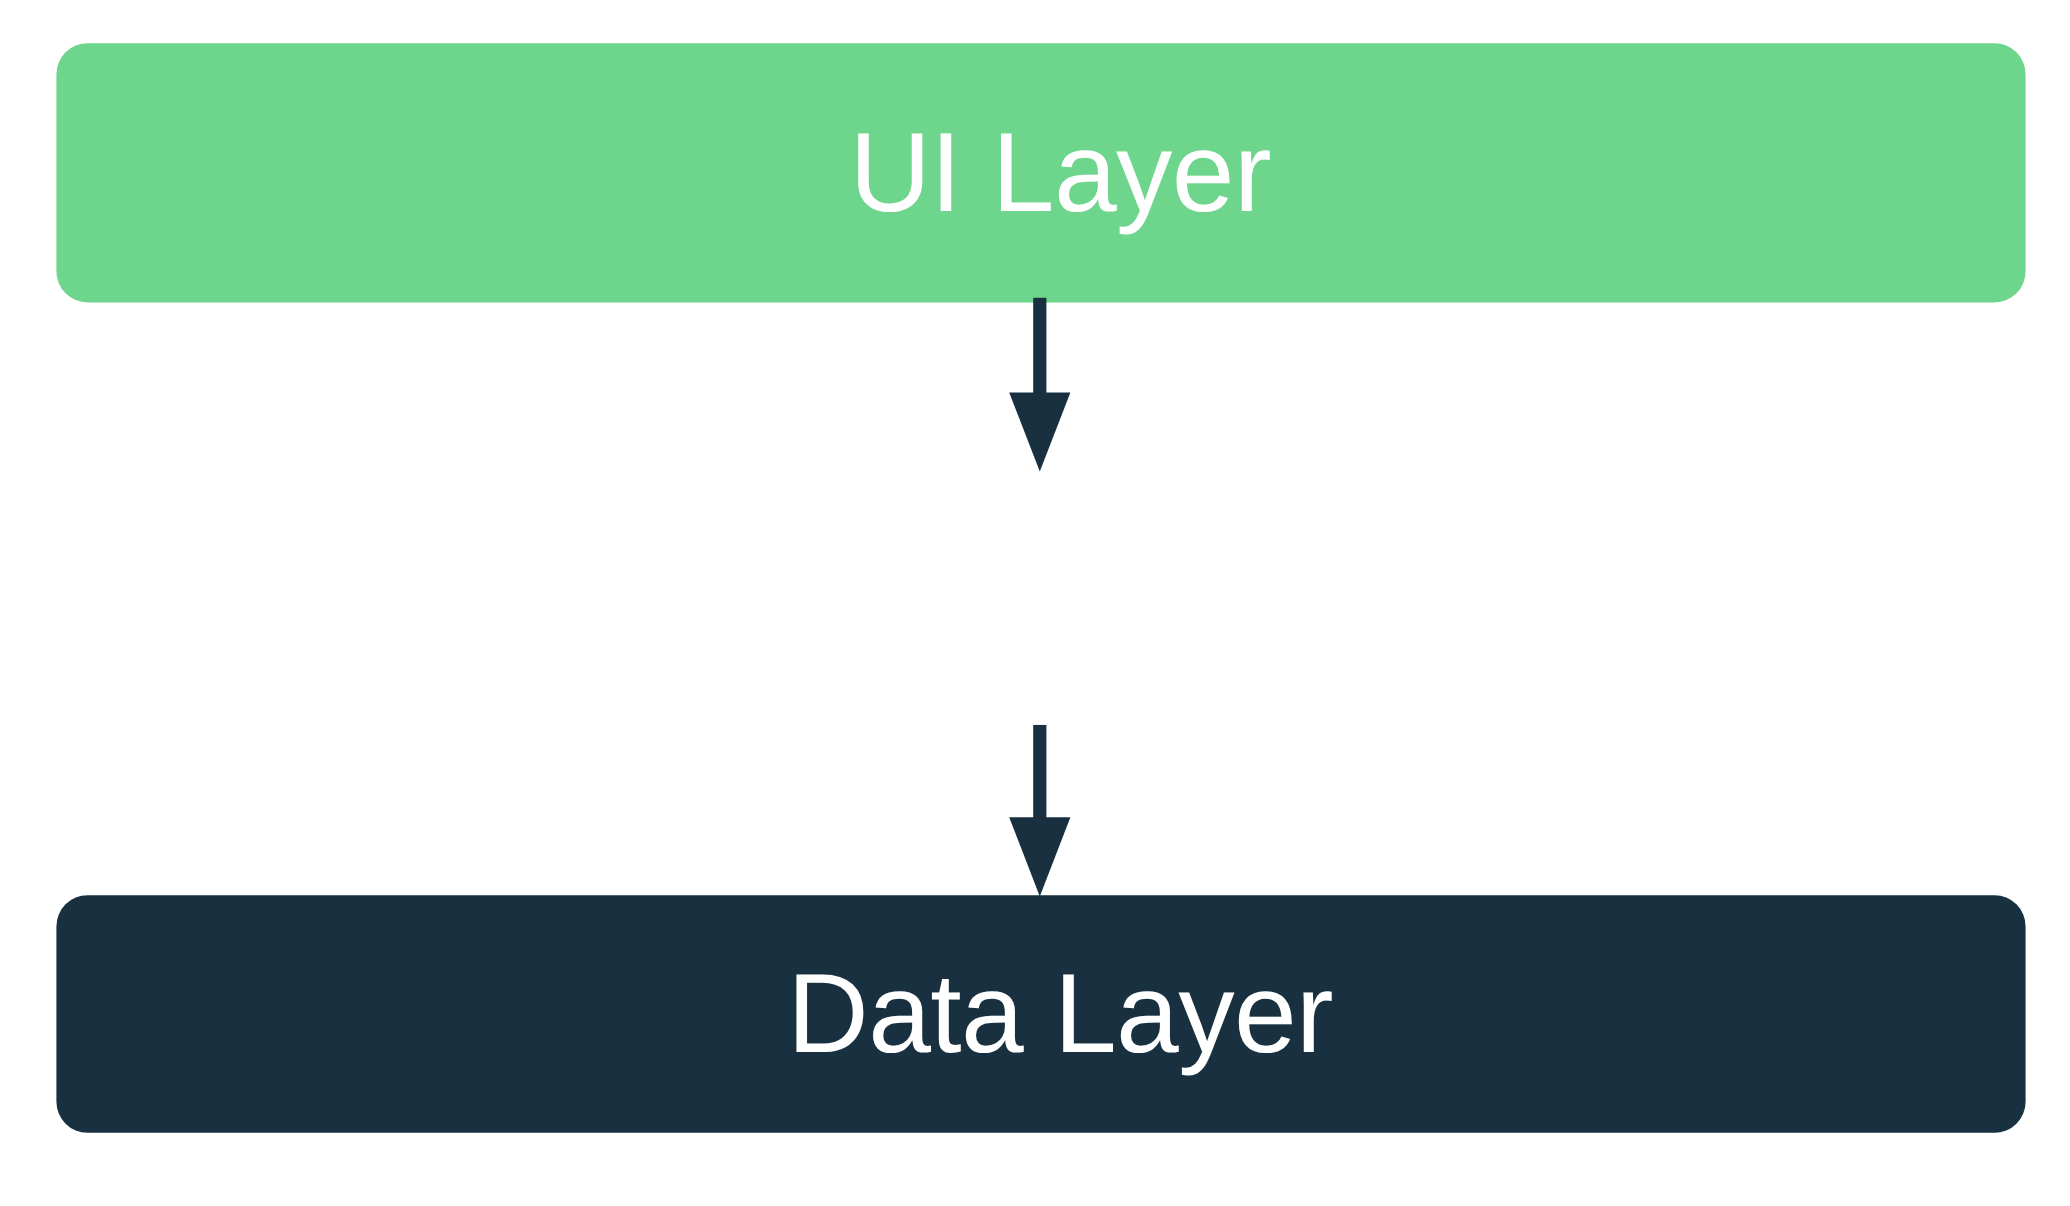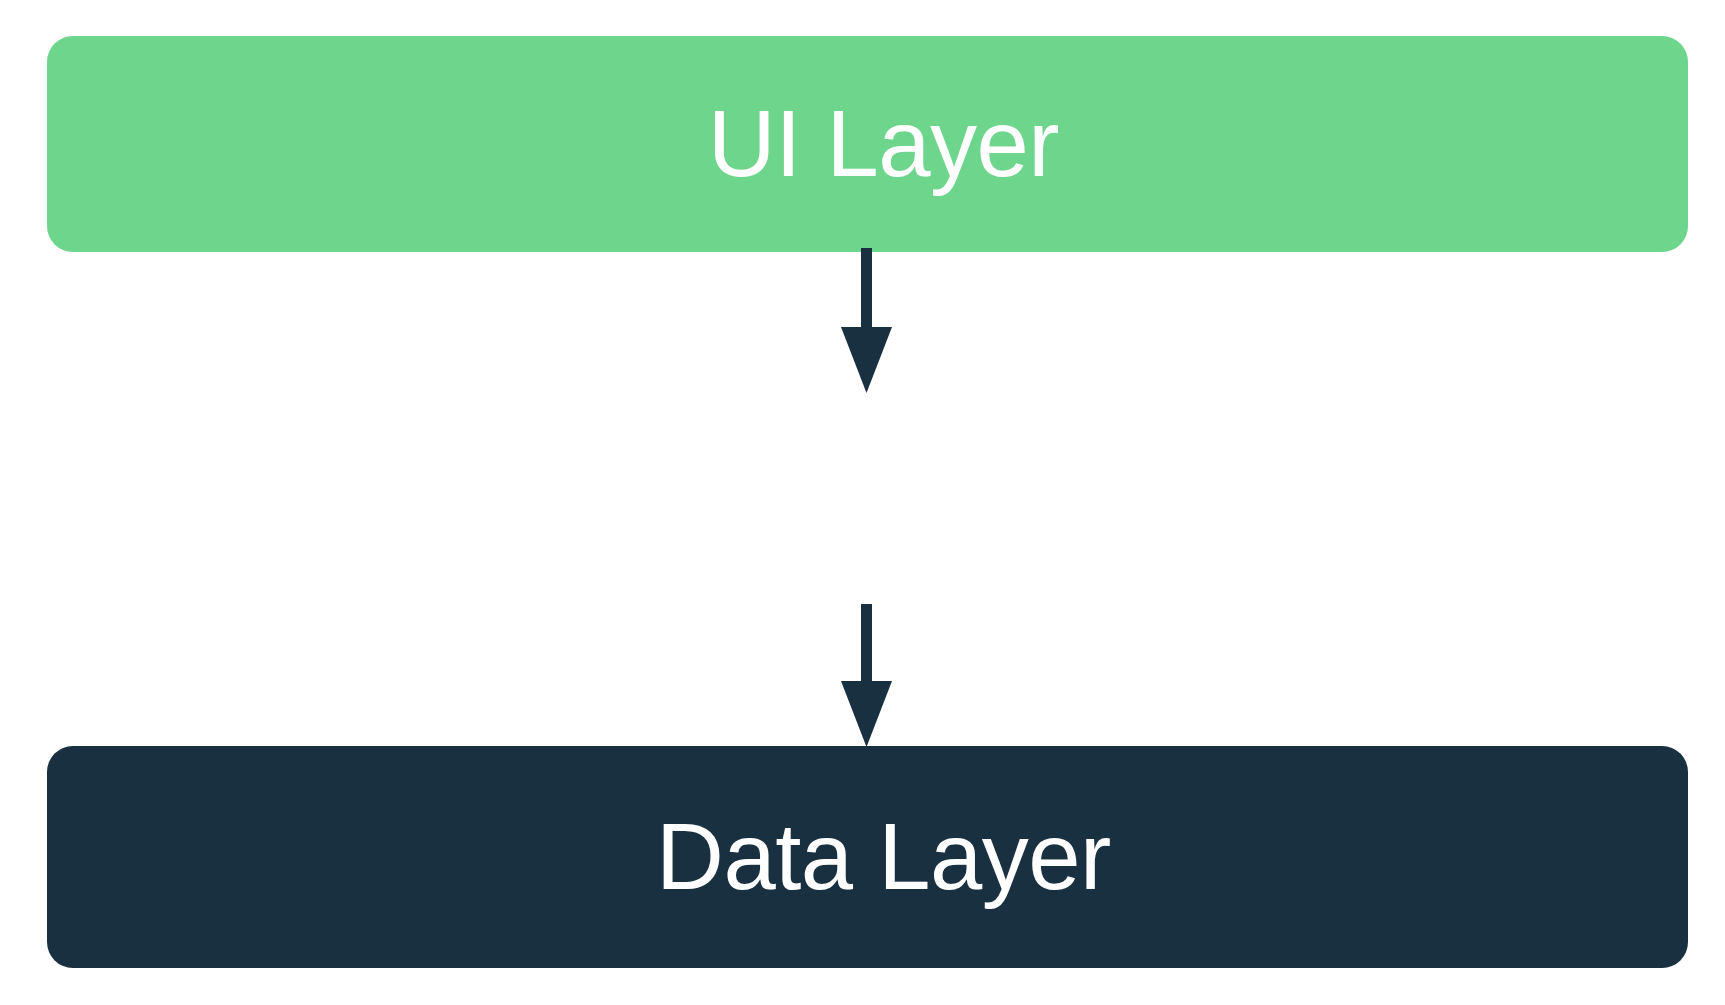--- a/index.html
+++ b/index.html
@@ -44,21 +44,21 @@
     height: 216px;
     background: #6DD58C;
   }
   #box-domain {
     top: 394px;
     height: 214px;
     background: #4F84EB;
   }
   #box-data {
     top: 746px;
-    height: 222px;
+    height: 198px;
     background: #18303F;
   }
   .connector {
     position: absolute;
     left: 0;
     width: 1725px;
     pointer-events: none;
   }
   #connector-ui-domain {
     top: 248px;

